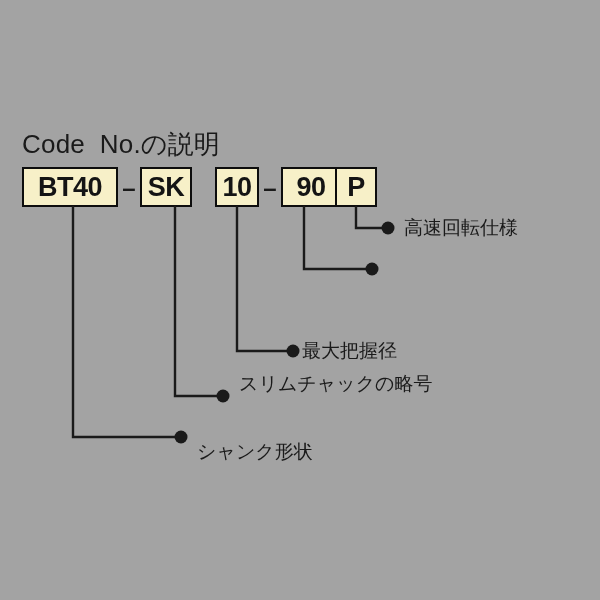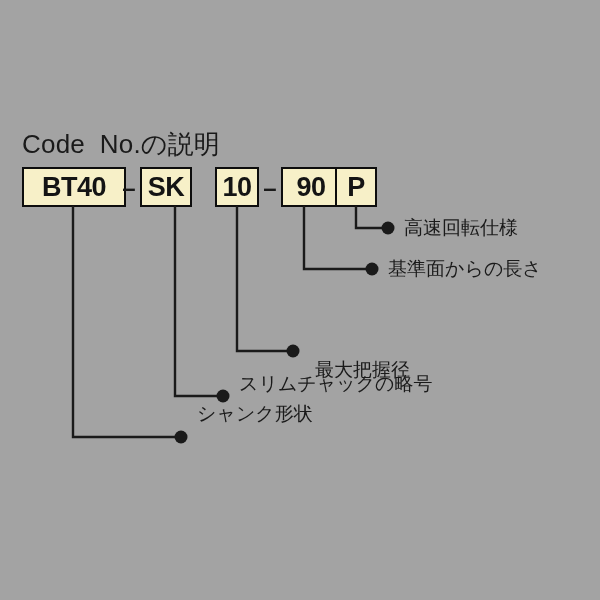--- a/index.html
+++ b/index.html
@@ -85,21 +85,21 @@
   }
 </style>
 </head>
 <body>
 
 <div id="page">
 
   <div id="diagram-title">Code  No.の説明</div>
 
   <div id="code-row">
-      <div class="code-box" style="left: 0px; width: 104px;">BT40</div>
+      <div class="code-box" style="left: 0px; width: 96px;">BT40</div>
       <div class="code-sep" style="left: 96px; width: 22px;">–</div>
       <div class="code-box" style="left: 118px; width: 52px;">SK</div>
       <div class="code-box" style="left: 193px; width: 44px;">10</div>
       <div class="code-sep" style="left: 237px; width: 22px;">–</div>
       <div class="code-box" style="left: 259px; width: 60px;">90</div>
       <div class="code-box" style="left: 313px; width: 42px;">P</div>
     </div>
 
   <svg id="leaders" viewBox="0 0 600 600" xmlns="http://www.w3.org/2000/svg">
       <polyline points="356,207 356,228 388,228" fill="none" stroke="#1A1A1A" stroke-width="2.4" stroke-linecap="square"></polyline>
@@ -108,17 +108,16 @@
       <circle cx="372" cy="269" r="6.5" fill="#1A1A1A"></circle>
       <polyline points="237,207 237,351 293,351" fill="none" stroke="#1A1A1A" stroke-width="2.4" stroke-linecap="square"></polyline>
       <circle cx="293" cy="351" r="6.5" fill="#1A1A1A"></circle>
       <polyline points="175,207 175,396 223,396" fill="none" stroke="#1A1A1A" stroke-width="2.4" stroke-linecap="square"></polyline>
       <circle cx="223" cy="396" r="6.5" fill="#1A1A1A"></circle>
       <polyline points="73,207 73,437 181,437" fill="none" stroke="#1A1A1A" stroke-width="2.4" stroke-linecap="square"></polyline>
       <circle cx="181" cy="437" r="6.5" fill="#1A1A1A"></circle>
     </svg>
 
 <div class="callout-label" style="left: 404px; top: 228px;">高速回転仕様</div>
-    <div class="callout-label" style="left: 388px; top: 269px;">基準面からの長さ</div>
-    <div class="callout-label" style="left: 315px; top: 351px; margin-top: 19px;">最大把握径</div>
+    <div class="callout-label" style="left: 302px; top: 351px;">最大把握径</div>
     <div class="callout-label" style="left: 239px; top: 384px;">スリムチャックの略号</div>
-    <div class="callout-label" style="left: 197px; top: 414px;">シャンク形状</div>
+    <div class="callout-label" style="left: 197px; top: 452px;">シャンク形状</div>
   </div>
 
 </body></html>

